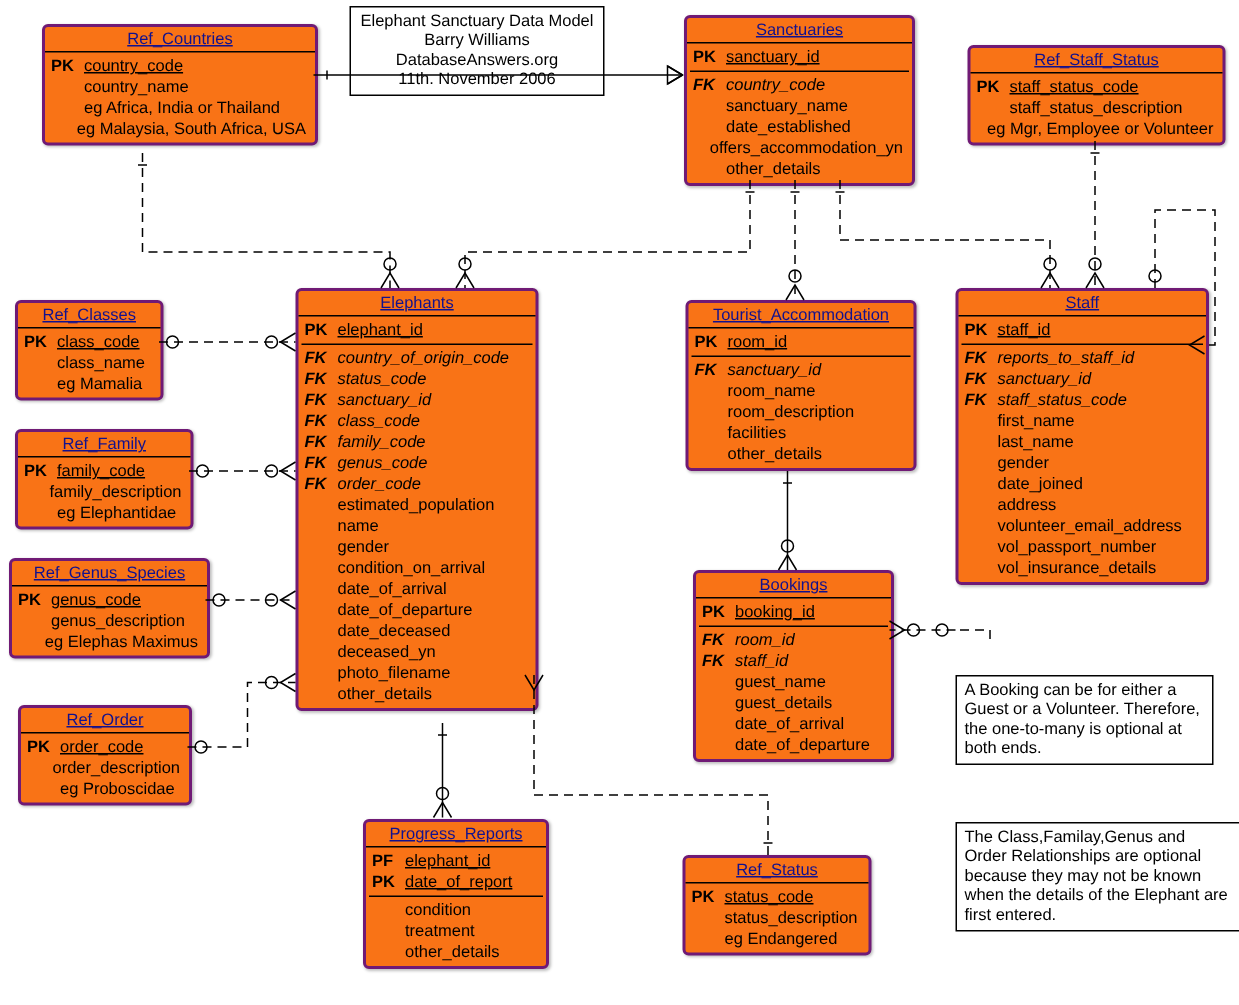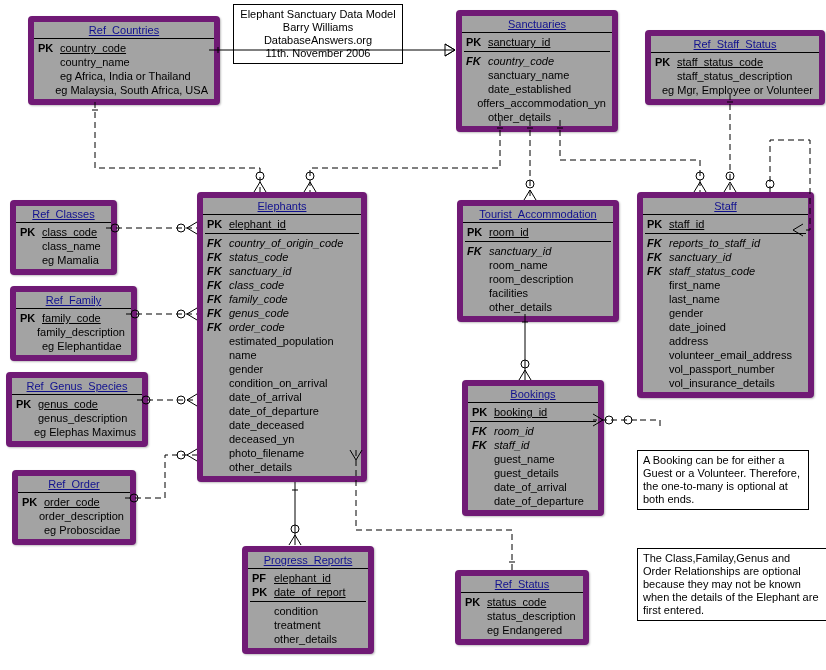--- a/index.html
+++ b/index.html
@@ -1,17 +1,17 @@
 <!DOCTYPE html>
 <html><head>
 <meta charset="utf-8">
 <style>
 html,body{margin:0;padding:0;font-family:Arial,Helvetica,sans-serif;font-size:11px;color:#000;background:#fff}
 #stage{position:relative;width:826px;height:670px;background:#fff;overflow:hidden}
-.entity{position:absolute;border:6px solid #701a75;background:#a3a3a3;border-radius:4px;box-shadow:1px 1px 2px rgba(0,0,0,.25)}
+.entity{position:absolute;border:2px solid #701a75;background:#f97316;border-radius:4px;box-shadow:1px 1px 2px rgba(0,0,0,.25)}
 .entity .title{text-align:center;font-weight:400;color:#11118f;padding:2px 4px;border-bottom:1px solid #000;text-decoration:underline;white-space:nowrap}
 .entity .body{padding:2px 2px}
 .row{display:flex;white-space:nowrap;line-height:14px}
 .row .k{width:22px;text-align:left;font-weight:700;padding-left:2px}
 .row .fk{font-style:italic}
 .row .n{padding-right:4px}
 .hr{border-top:1px solid #000;margin:2px 0}
 .note{position:absolute;border:1px solid #000;background:#fff;padding:3px 5px;font-size:11px;line-height:13px}
 svg{position:absolute;left:0;top:0;pointer-events:none}
 line,polyline,path{stroke:#000;stroke-width:1;fill:none}

